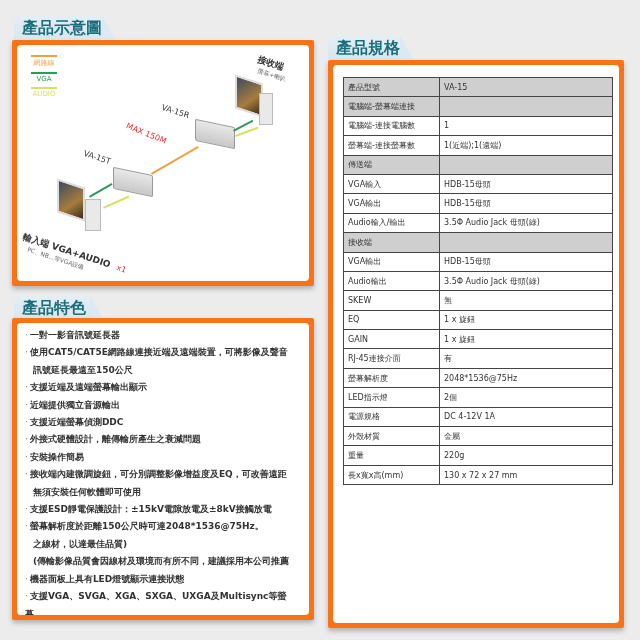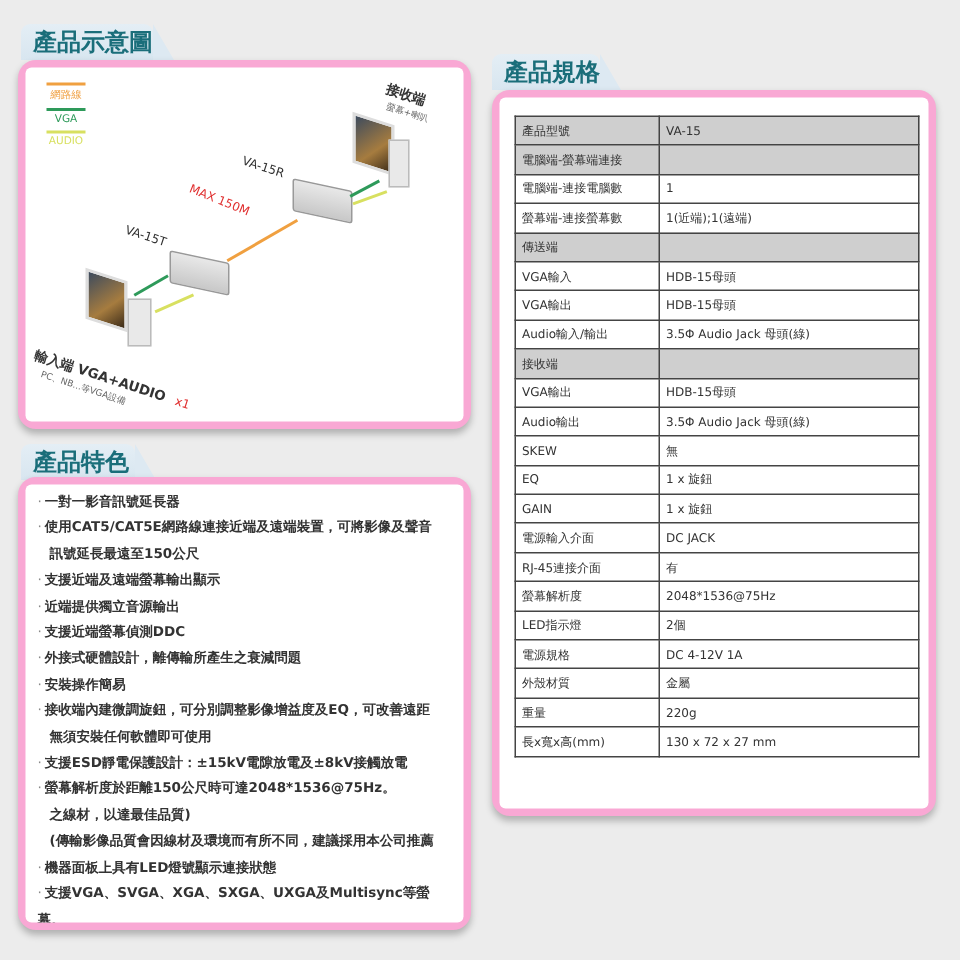--- a/index.html
+++ b/index.html
@@ -24,22 +24,22 @@
   .tab::after {
     content: "";
     position: absolute;
     right: -14px; top: 0;
     width: 0; height: 0;
     border-left: 14px solid #dde9f2;
     border-top: 24px solid transparent;
   }
   .panel {
     position: absolute;
-    background: #f9a8d4;
-    border-radius: 12px;
+    background: #f97316;
+    border-radius: 2px;
     box-shadow: 0 3px 5px rgba(0,0,0,0.25);
     padding: 5px;
   }
   .panel-inner {
     background: #fff;
     border-radius: 4px;
     width: 100%; height: 100%;
     position: relative;
     overflow: hidden;
   }
@@ -133,21 +133,21 @@
 
     <div style="position:absolute;left:10px;top:180px;transform:rotate(18deg);transform-origin:0 0;white-space:nowrap;">
       <span style="font-size:9px;font-weight:bold;color:#333;">輸入端 VGA+AUDIO</span>
       <span style="font-size:8px;color:#e03030;margin-left:2px;">x1</span>
       <div style="font-size:6px;color:#666;margin-left:8px;">PC、NB...等VGA設備</div>
     </div>
   </div>
 </div>
 
 <div class="tab" style="left:328px;top:36px;width:72px;">產品規格</div>
-<div class="panel" style="left:328px;top:60px;width:296px;height:484px;">
+<div class="panel" style="left:328px;top:60px;width:296px;height:568px;">
   <div class="panel-inner">
     <table class="spec-table">
       <tbody id="spec-body">
           <tr class="shade">
             <td class="k">產品型號</td>
             <td>VA-15</td>
           </tr>
           <tr class="shade">
             <td class="k">電腦端-螢幕端連接</td>
             <td></td>
@@ -192,24 +192,20 @@
             <td class="k">SKEW</td>
             <td>無</td>
           </tr>
           <tr>
             <td class="k">EQ</td>
             <td>1 x 旋鈕</td>
           </tr>
           <tr>
             <td class="k">GAIN</td>
             <td>1 x 旋鈕</td>
-          </tr>
-          <tr>
-            <td class="k">電源輸入介面</td>
-            <td>DC JACK</td>
           </tr>
           <tr>
             <td class="k">RJ-45連接介面</td>
             <td>有</td>
           </tr>
           <tr>
             <td class="k">螢幕解析度</td>
             <td>2048*1536@75Hz</td>
           </tr>
           <tr>

